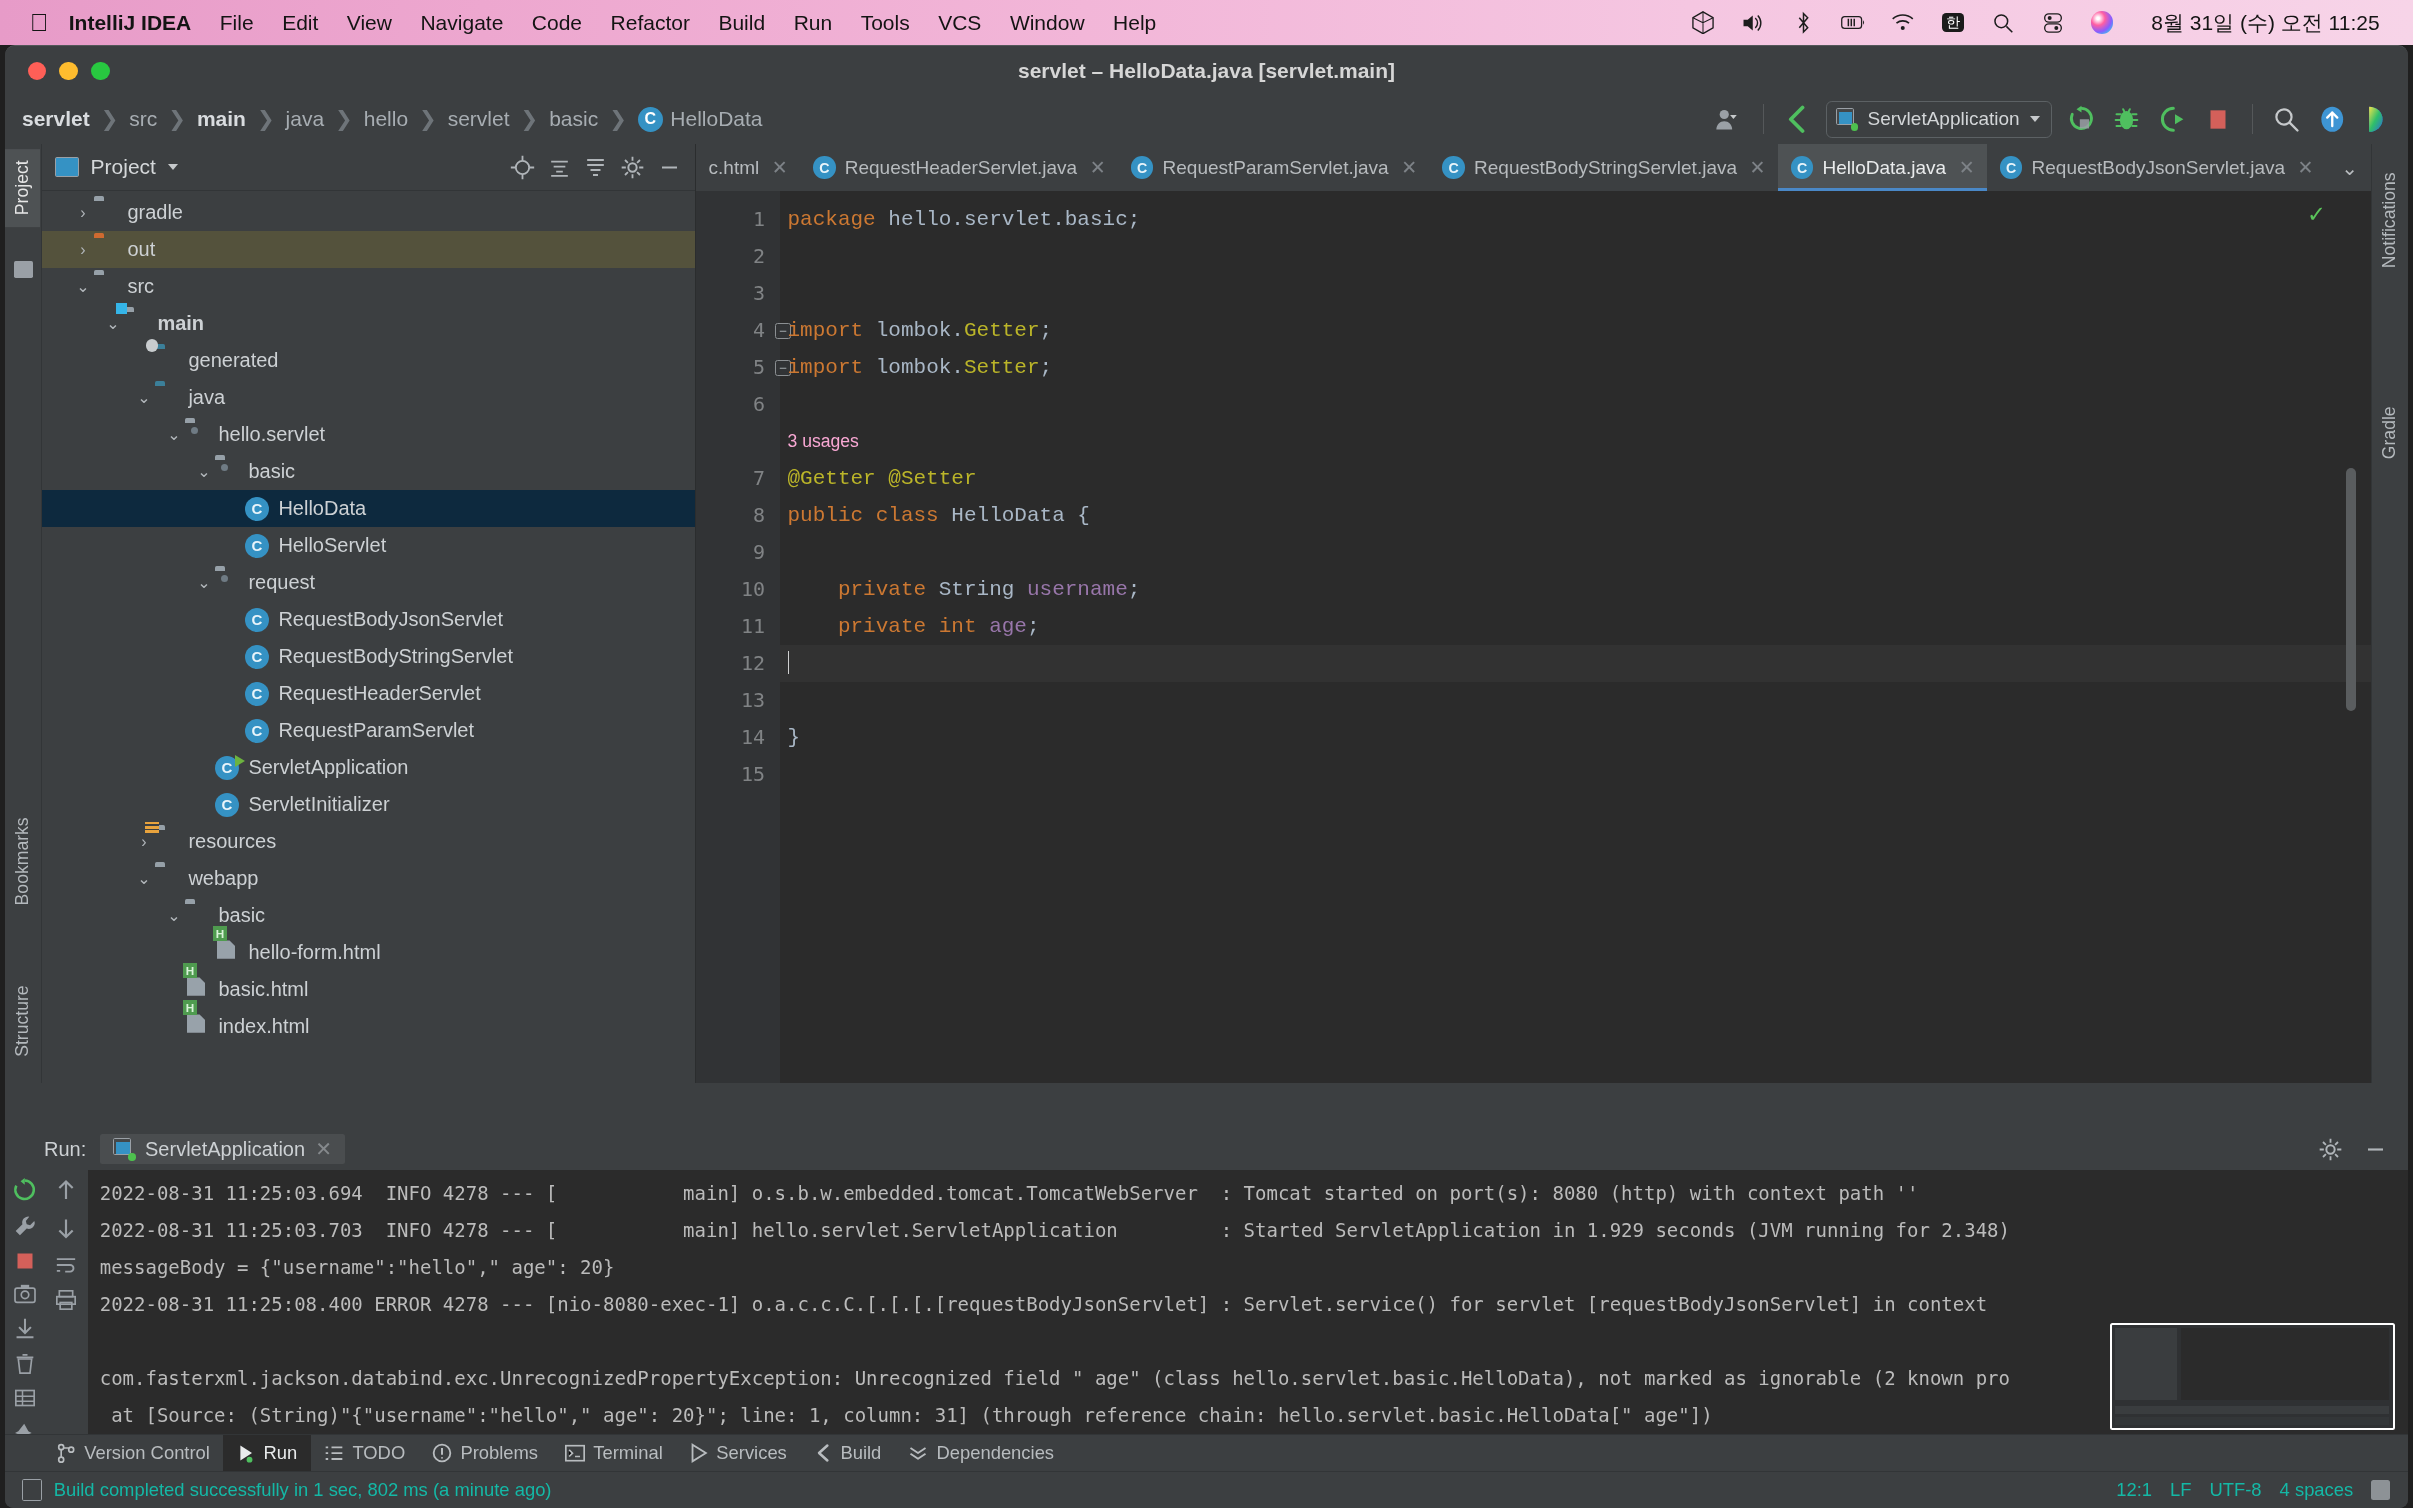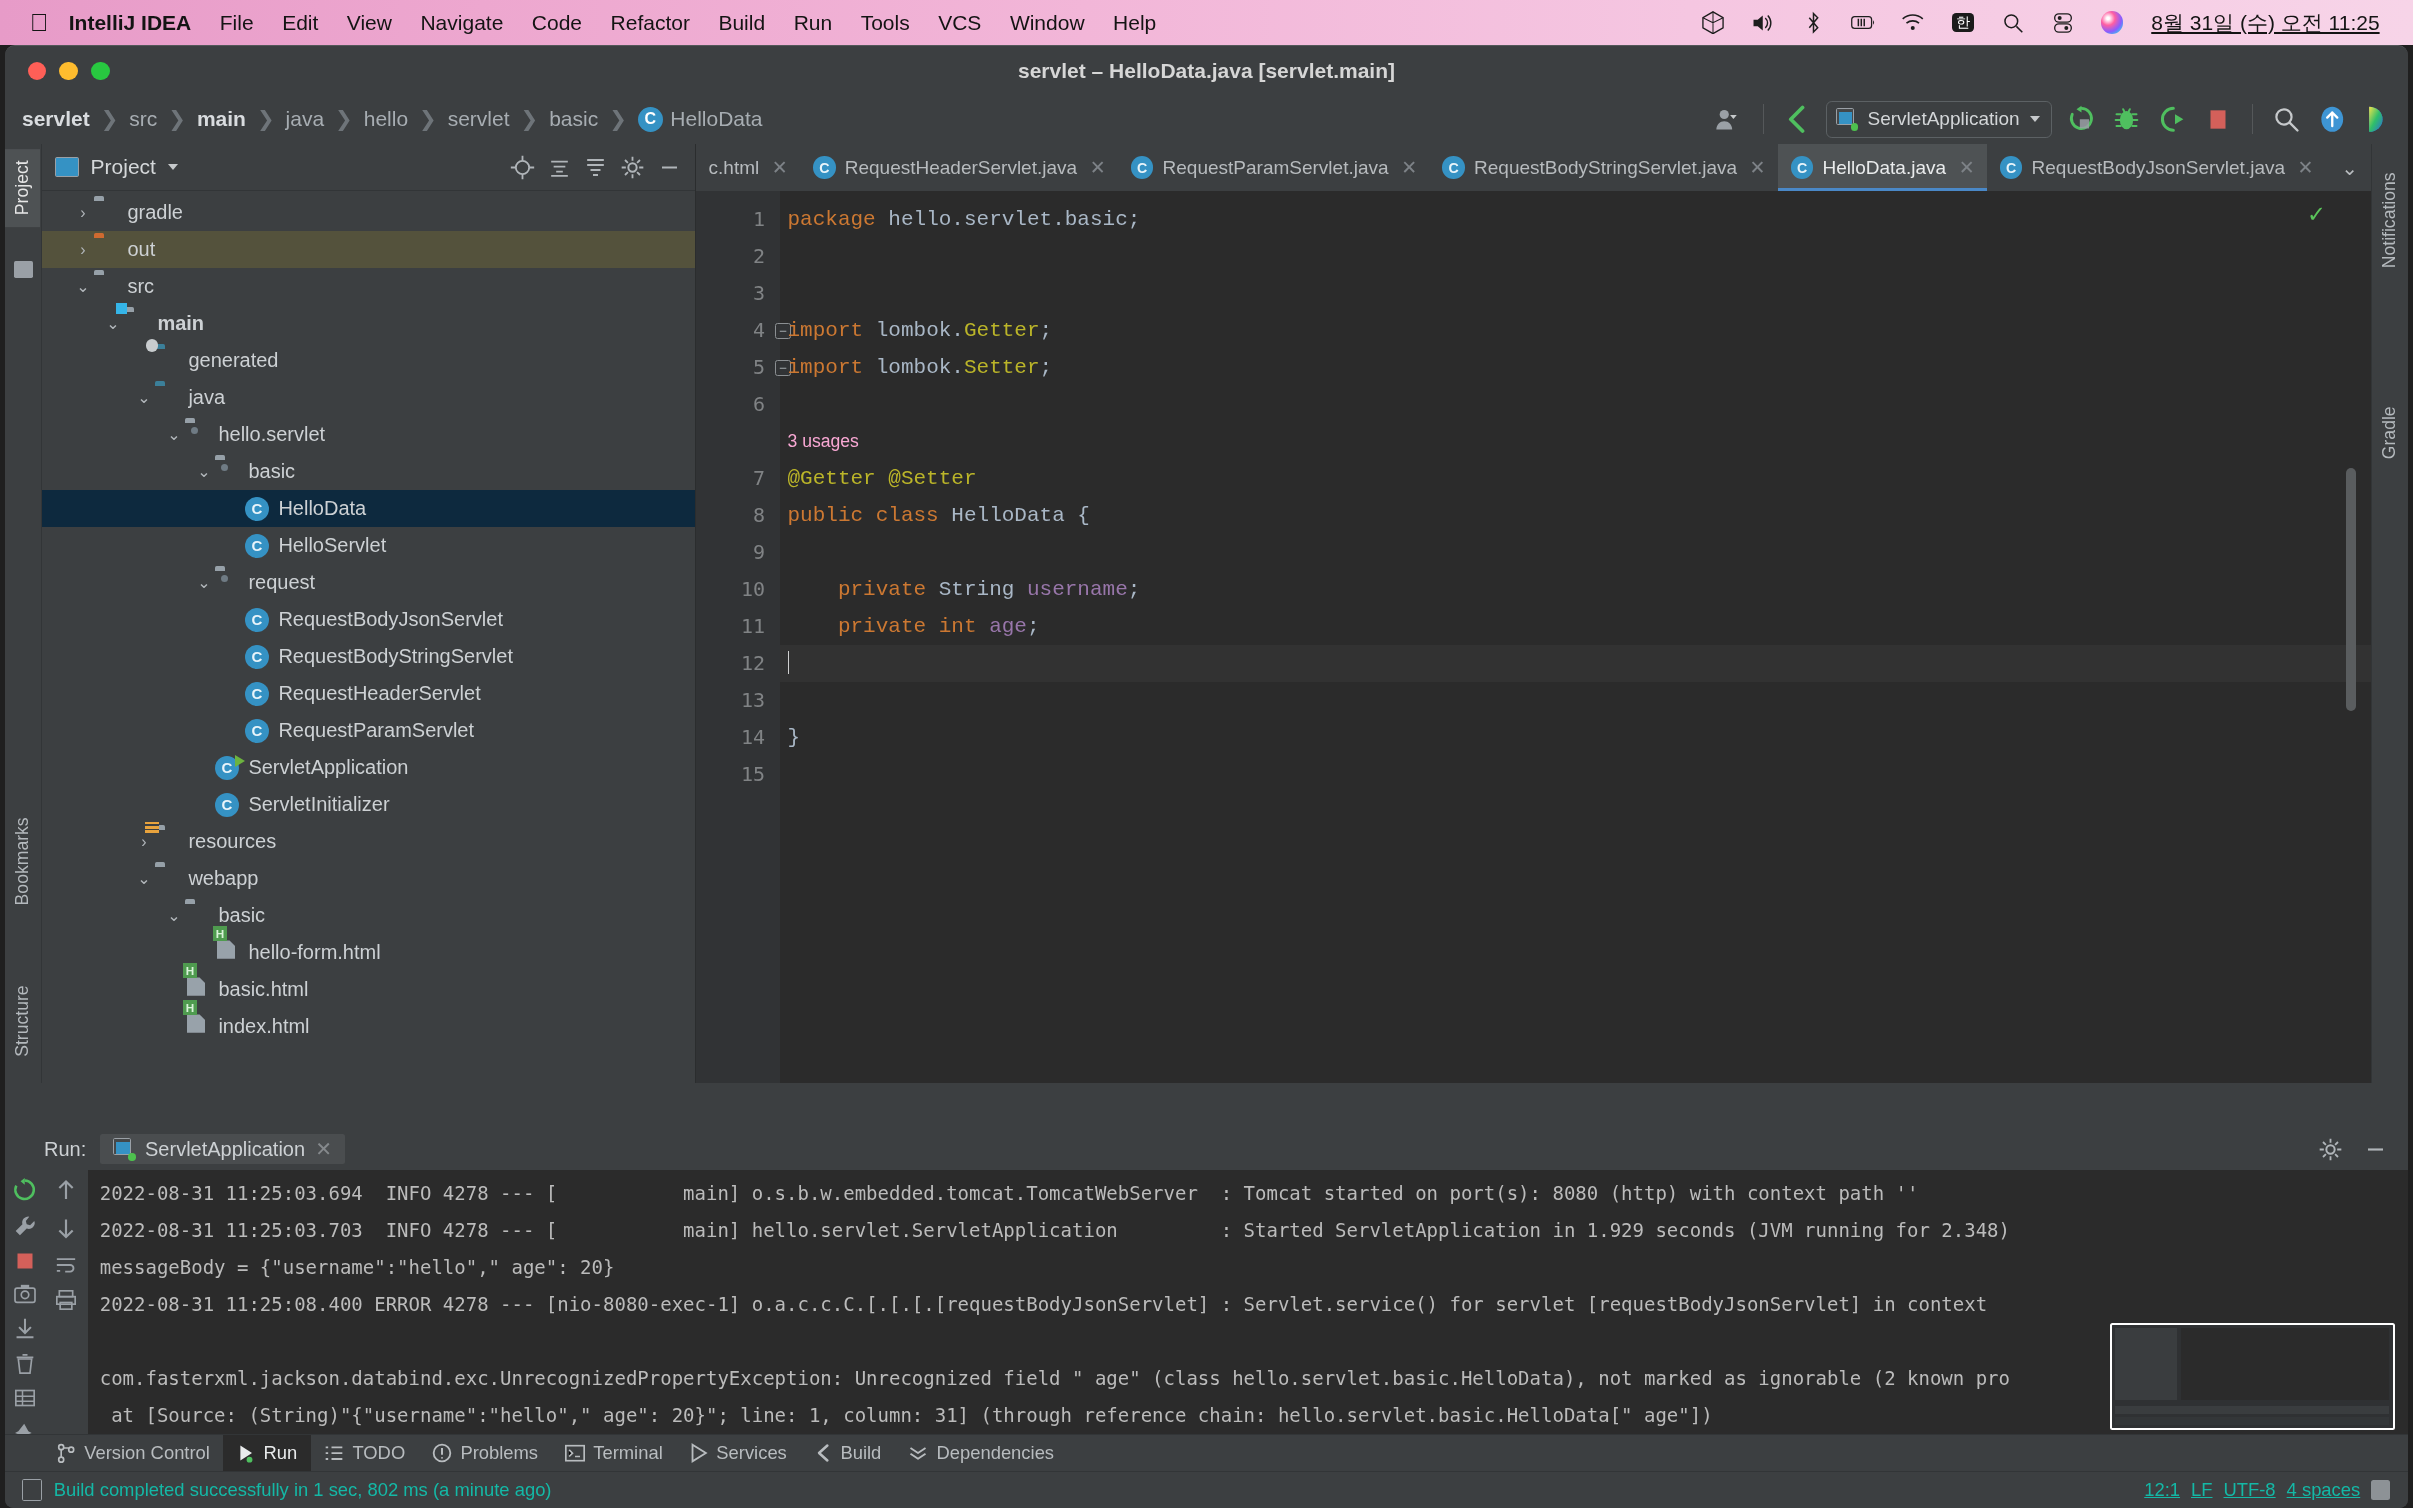--- a/index.html
+++ b/index.html
@@ -16,21 +16,21 @@
     position: absolute; top: 0; left: 0; width: 2413px; height: 45px;
     background: linear-gradient(90deg, #e79bc8 0%, #eda7cf 20%, #f2b6d8 45%, #f5c6e1 70%, #f7d4e8 100%);
     display: flex; align-items: center; padding: 0 15px;
     font-size: 21px; color: #141414;
   }
   .macbar .apple { font-size: 25px; margin: 0 20px 0 15px; line-height: 1; }
   .macbar .appname { font-weight: bold; margin-right: 28.5px; font-size: 21px; }
   .macbar .mi { margin-right: 28.5px; white-space: nowrap; }
   .macbar .right { margin-left: auto; display: flex; align-items: center; gap: 25px; padding-right: 18.4px; }
   .macbar .sicon { display: inline-flex; align-items: center; justify-content: center; width: 25px; height: 25px; }
-  .macbar .clock { font-size: 21px; margin-left: 3px; white-space: nowrap; text-decoration: underline; }
+  .macbar .clock { font-size: 21px; margin-left: 13px; white-space: nowrap; }
   .ko-badge { background:#1b1b1b; color:#fff; font-size:14.2px; border-radius:4.2px; padding:1.7px 4.2px; line-height:1.15; }
   .siri { width: 22.6px; height: 22.6px; border-radius: 50%;
     background: radial-gradient(circle at 32% 32%, #fff 6%, #ff5fa2 32%, #8a5cff 62%, #2bd6e8 88%); }
 
   
   .win {
     position: absolute; top: 45px; left: 5px; width: 2403px; height: 1463px;
     background: #3c3f41; border-radius: 10px 10px 8.4px 8.4px; overflow: hidden;
     border-top: 0.8px solid #54575a;
   }
@@ -164,21 +164,21 @@
     background: #3c3f41; display: flex; align-items: center; padding-left: 39px; gap: 0;
     border-top: 0.8px solid #323537;
   }
   .twitem { display: flex; align-items: center; gap: 8.4px; padding: 0 13.4px; height: 37px; color: #b8bcbf; font-size: 18.4px; white-space: nowrap; }
   .twitem.active { background: #2b2b2b; color: #e9ebec; }
   .statusbar {
     position: absolute; left: 0; right: 0; bottom: 0; height: 37px; background: #3c3f41;
     display: flex; align-items: center; padding: 0 18.4px 0 17px; color: #14b8a6; font-size: 18.4px;
     border-top: 0.8px solid #323537;
   }
-  .statusbar .right { margin-left: auto; display: flex; align-items: center; gap: 11px; text-decoration: underline; }
+  .statusbar .right { margin-left: auto; display: flex; align-items: center; gap: 18px; }
   .sb-ico { width: 20px; height: 22px; border: 1.7px solid #9aa0a6; border-radius: 1.7px; margin-right: 11.7px; flex: none; }
   .sb-lock { width: 18.4px; height: 20px; background: #8d9296; border-radius: 2.5px; }
   svg { display: block; }
 </style>
 </head>
 <body>
 
 <div class="screen">
 
   <div class="macbar">

